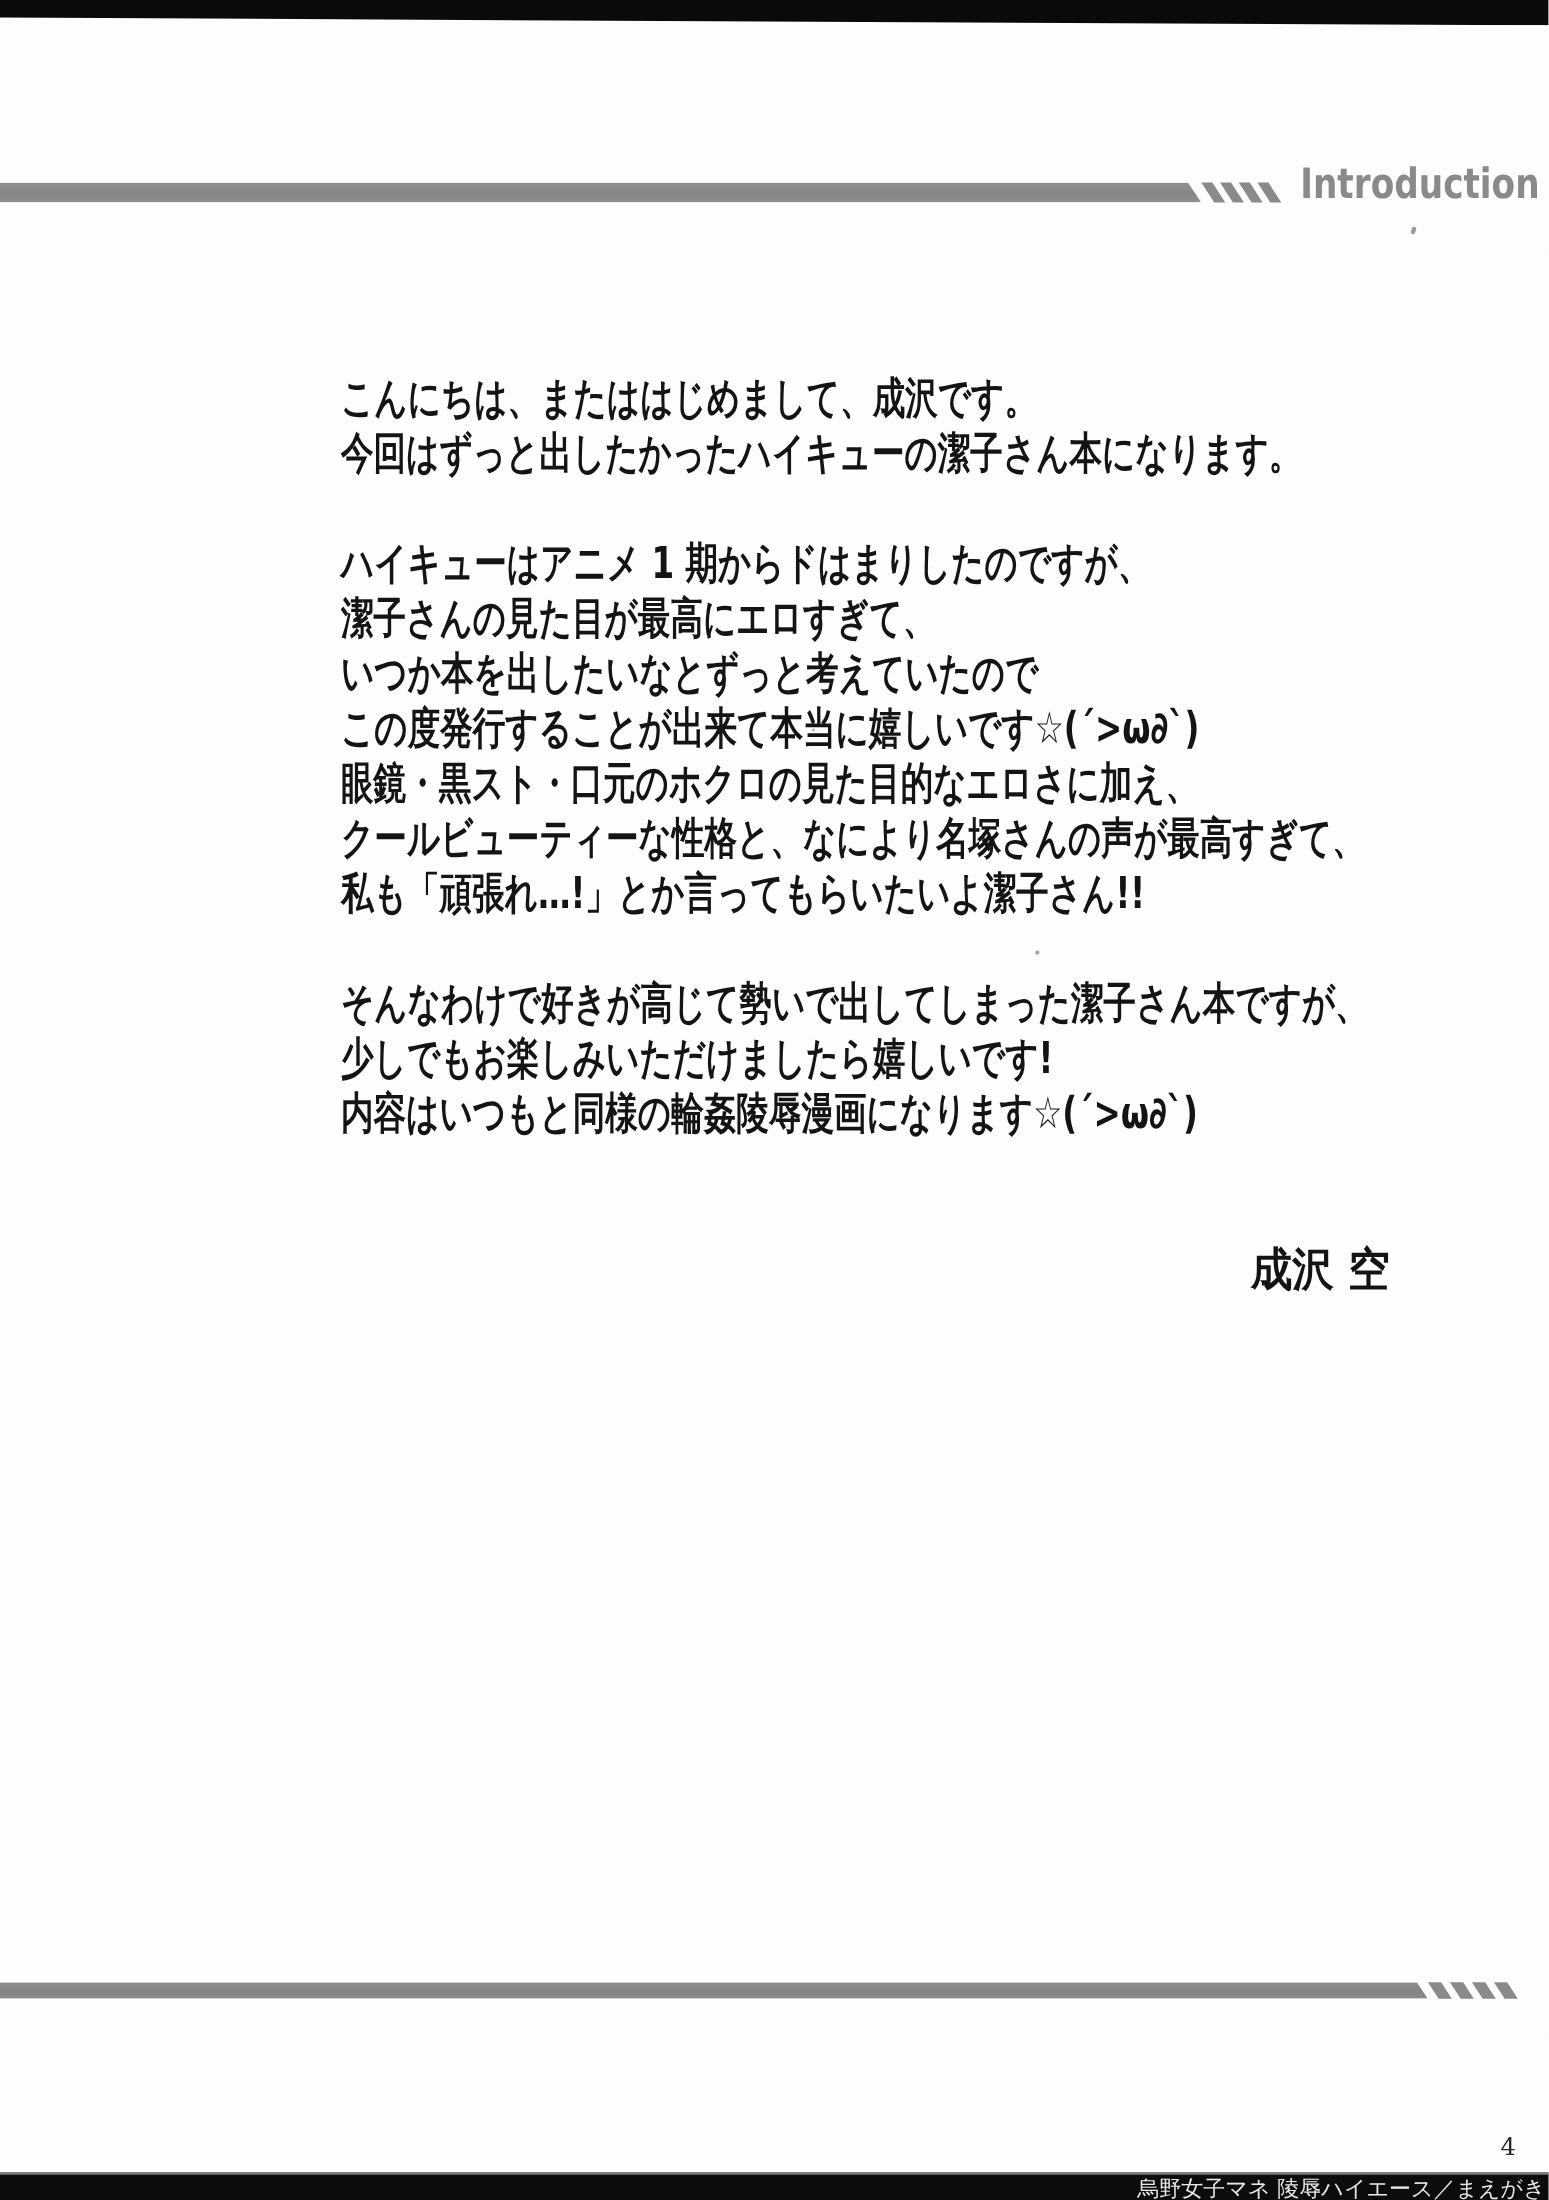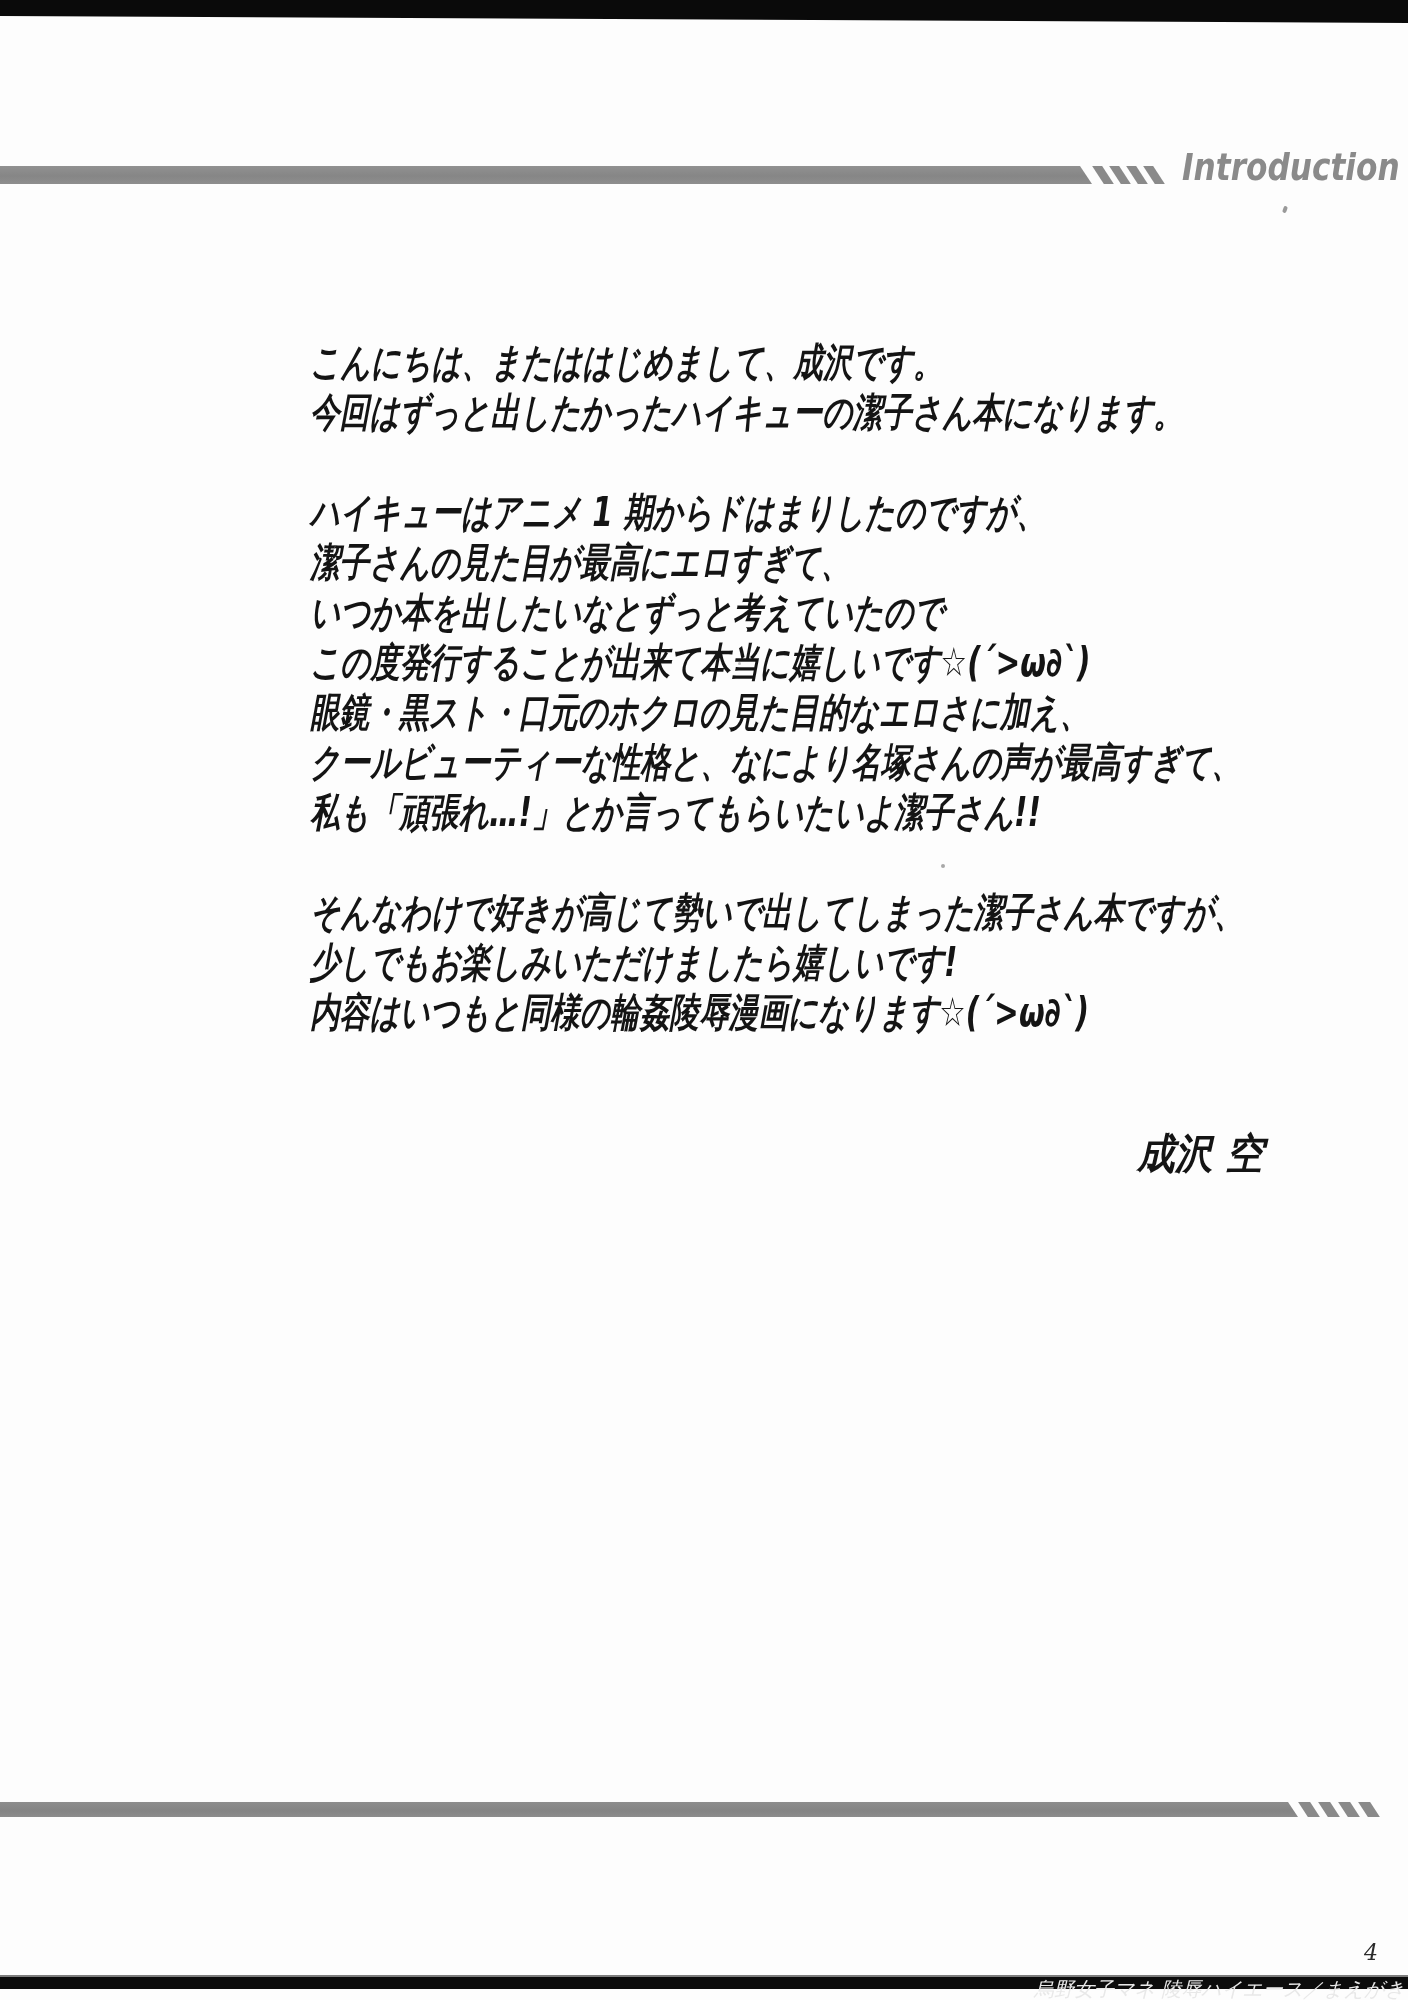--- a/index.html
+++ b/index.html
@@ -8,21 +8,20 @@
     --footer-bg:#0c0c0c;
     --footer-text:#e8e8e8;
   }
   html,body{margin:0;padding:0;background:#ffffff;}
   .page{
     position:relative;
     width:1408px;height:2000px;
     background:#fdfdfd;
     overflow:hidden;
     font-family:"DejaVu Sans",sans-serif;
-    font-style:italic;
   }
   
   .top-edge{
     position:absolute;left:0;top:0;width:1408px;height:24px;
     background:#0a0a0a;
     clip-path:polygon(0 0,100% 0,100% 23px,0 16px);
   }
   
   .hdr-rule{
     position:absolute;left:0;top:166px;width:1092px;height:18px;
@@ -73,21 +72,21 @@
     width:12px;height:15px;margin-right:8px;
     background:var(--accent-gray,#8a8a8a);
     transform:skewX(33deg);
   }
   .page-number{
     position:absolute;left:1364px;top:1941px;
     font-family:"DejaVu Serif",serif;
     font-size:22px;line-height:24px;color:#2a2a2a;
   }
   .footer-bar{
-    position:absolute;left:0;top:1975px;width:1408px;height:14px;
+    position:absolute;left:0;top:1975px;width:1408px;height:25px;
     background:var(--footer-bg,#0c0c0c);
     border-top:2px solid #7d7d7d;
     box-sizing:border-box;
   }
   .footer-title{
     position:absolute;right:3px;top:1px;
     color:var(--footer-text,#e8e8e8);
     font-size:20px;line-height:22px;
     white-space:nowrap;
   }

